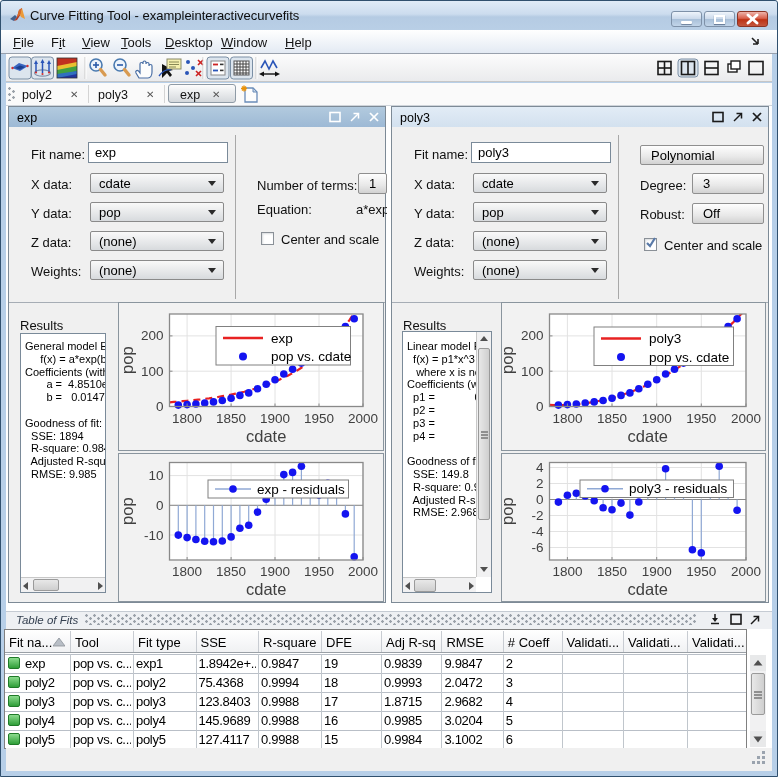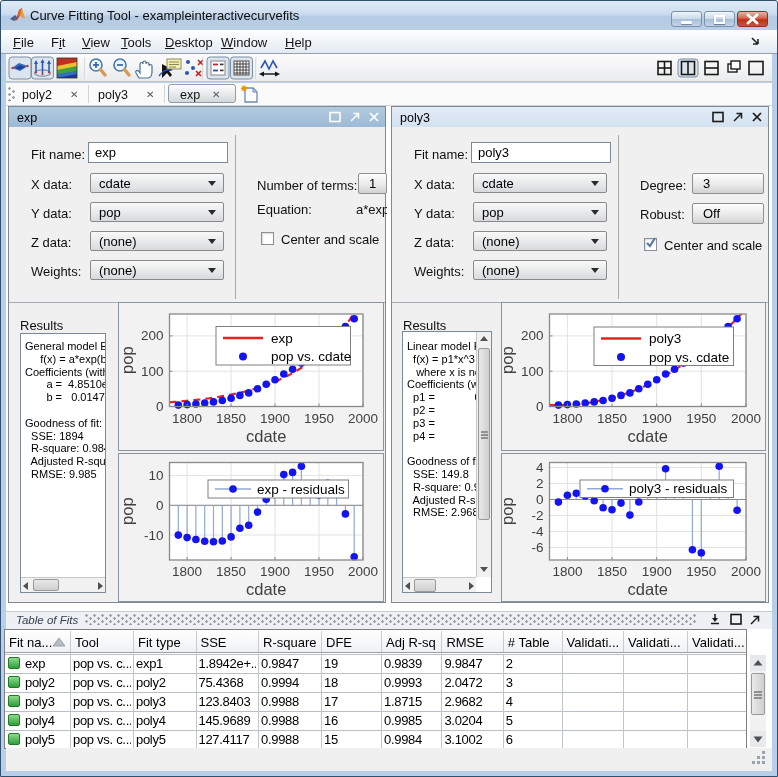--- a/index.html
+++ b/index.html
@@ -305,20 +305,21 @@
 <div class="finput" style="left:79px;top:35px;width:140px;height:21px">poly3</div>
 <div class="flabel" style="left:22px;top:70px">X data:</div>
 <div class="combo" style="left:81px;top:66px;width:134px;height:20px">cdate<div class="arr"></div></div>
 <div class="flabel" style="left:22px;top:99px">Y data:</div>
 <div class="combo" style="left:81px;top:95px;width:134px;height:20px">pop<div class="arr"></div></div>
 <div class="flabel" style="left:22px;top:128px">Z data:</div>
 <div class="combo" style="left:81px;top:124px;width:134px;height:20px">(none)<div class="arr"></div></div>
 <div class="flabel" style="left:22px;top:157px">Weights:</div>
 <div class="combo" style="left:81px;top:153px;width:134px;height:20px">(none)<div class="arr"></div></div>
 <div class="vline" style="left:225.5px;top:28px;height:164px;background:#a8a8a8"></div>
+<div class="bigcombo" style="left:248px;top:38px;width:124px;height:20px">Polynomial</div>
 <div class="flabel" style="left:248px;top:71px">Degree:</div>
 <div class="bigcombo" style="left:300px;top:66px;width:72px;height:21px">3</div>
 <div class="flabel" style="left:248px;top:100px">Robust:</div>
 <div class="bigcombo" style="left:300px;top:96px;width:72px;height:21px">Off</div>
 <div class="cb" style="left:252px;top:131px"></div>
 <svg class="abs" style="left:252px;top:129px" width="15" height="15" viewBox="0 0 15 15">
       <path d="M3,7 L6,10 L11,2" stroke="#5a7aa8" stroke-width="2.2" fill="none"></path>
     </svg>
 <div class="flabel" style="left:272px;top:131px">Center and scale</div>
 <div class="hline" style="left:0;top:195px;width:100%;background:#a6adb5"></div>
@@ -655,21 +656,21 @@
 <div class="abs" style="left:4px;top:629px;width:743px;height:119.5px;background:#fff;border:1px solid #808080"></div>
 <div class="abs" style="left:5px;top:630px;width:741px;height:23px;background:linear-gradient(#ffffff,#f0f1f3);border-bottom:1px solid #9aa0a6"></div>
 <div class="tblhead" style="left:9px;top:634.5px">Fit na...</div>
 <div class="tblhead" style="left:75px;top:634.5px">Tool</div>
 <div class="tblhead" style="left:138px;top:634.5px">Fit type</div>
 <div class="tblhead" style="left:200.5px;top:634.5px">SSE</div>
 <div class="tblhead" style="left:263px;top:634.5px">R-square</div>
 <div class="tblhead" style="left:326px;top:634.5px">DFE</div>
 <div class="tblhead" style="left:386px;top:634.5px">Adj R-sq</div>
 <div class="tblhead" style="left:446.4px;top:634.5px">RMSE</div>
-<div class="tblhead" style="left:507.8px;top:634.5px"># Table</div>
+<div class="tblhead" style="left:507.8px;top:634.5px"># Coeff</div>
 <div class="tblhead" style="left:566.6px;top:634.5px">Validati...</div>
 <div class="tblhead" style="left:628px;top:634.5px">Validati...</div>
 <div class="tblhead" style="left:692px;top:634.5px">Validati...</div>
 <svg class="abs" style="left:53px;top:638px" width="12" height="9" viewBox="0 0 12 9">
     <polygon points="6,0 12,8 0,8" fill="#b8bec6" stroke="#8a9098" stroke-width="0.8"></polygon>
   </svg>
 <div class="vline" style="left:70px;top:631px;height:21px;background:#c8ccd2"></div>
 <div class="vline" style="left:133px;top:631px;height:21px;background:#c8ccd2"></div>
 <div class="vline" style="left:195.5px;top:631px;height:21px;background:#c8ccd2"></div>
 <div class="vline" style="left:258px;top:631px;height:21px;background:#c8ccd2"></div>

